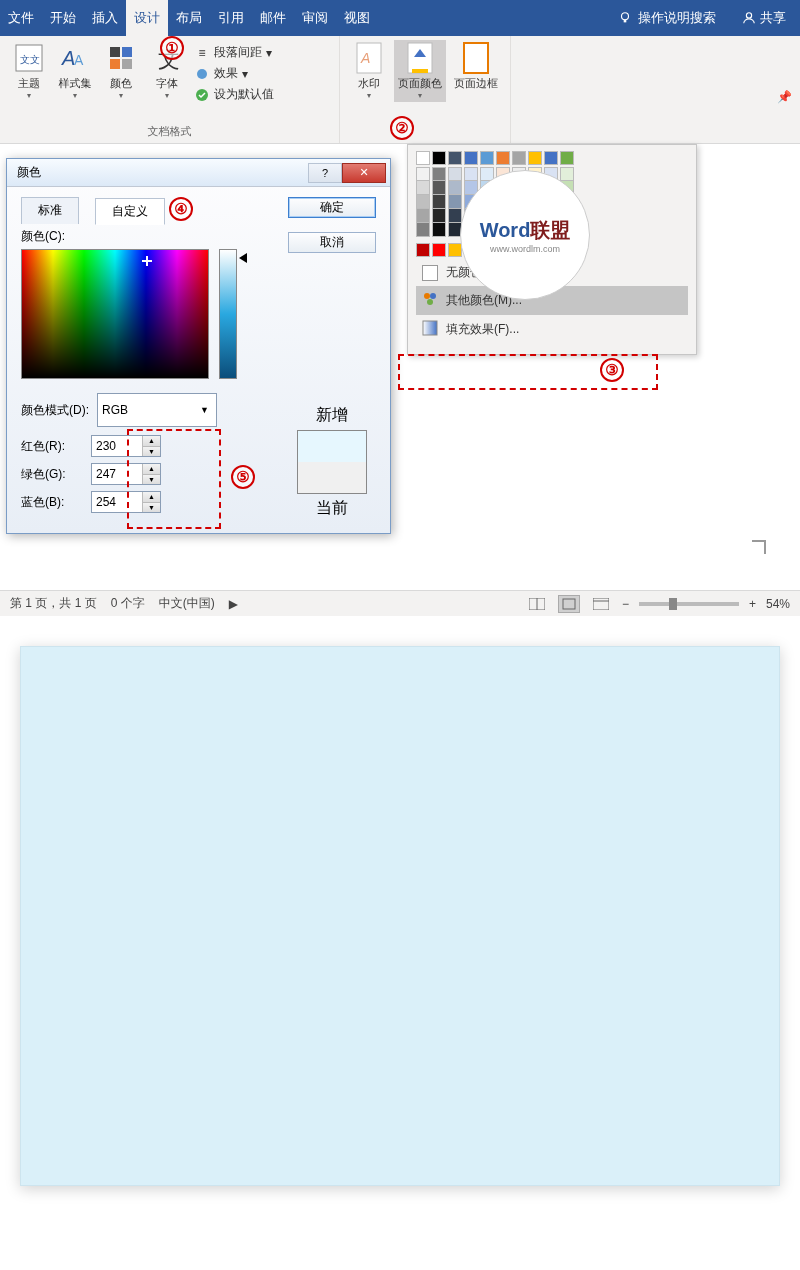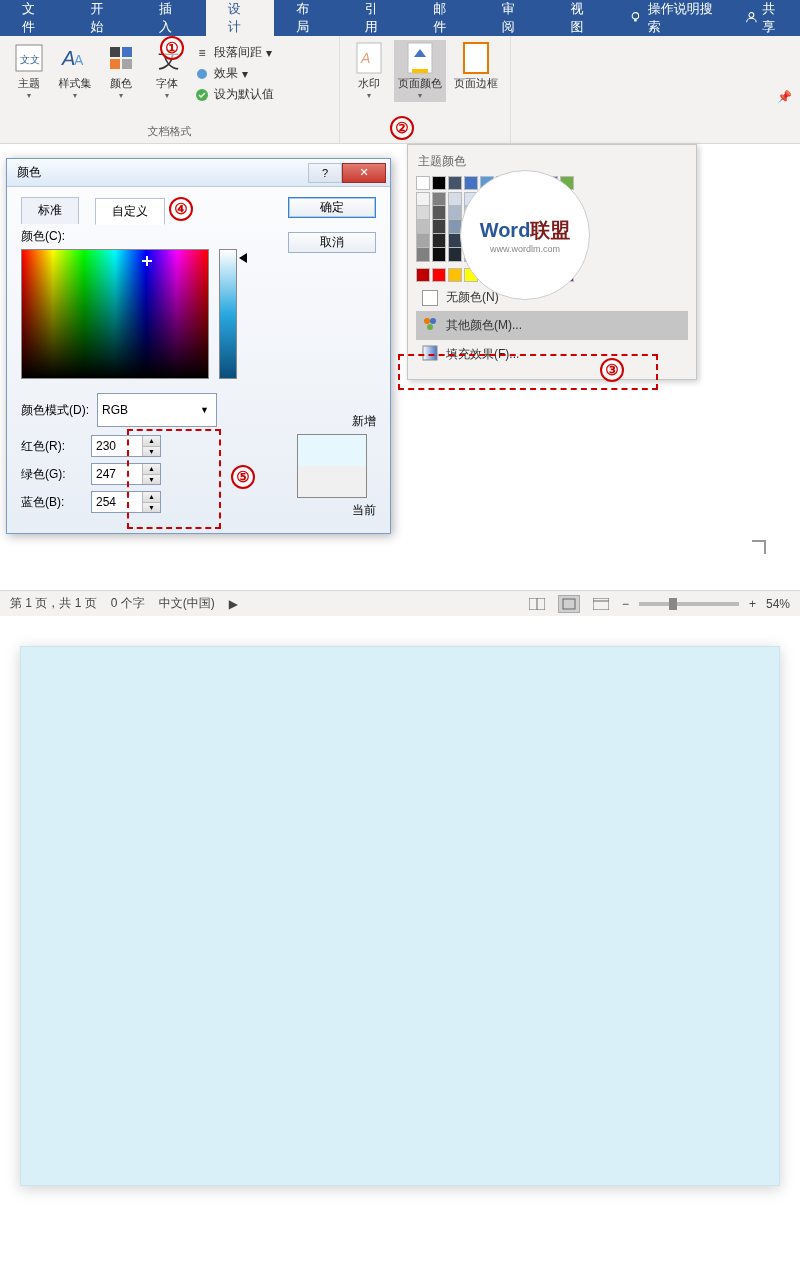--- a/index.html
+++ b/index.html
@@ -1,20 +1,20 @@
 <!DOCTYPE html>
 <html><head>
   <meta charset="utf-8">
   <style>
     * { margin: 0; padding: 0; box-sizing: border-box; font-family: "Microsoft YaHei", sans-serif; }
     body { background: #fff; width: 800px; }
     
     
     .ribbon-tabs { background: #2b579a; display: flex; height: 36px; align-items: stretch; color: #fff; font-size: 13px; }
-    .ribbon-tab { padding: 0 22px; display: flex; align-items: center; cursor: pointer; }
+    .ribbon-tab { padding: 0 8px; display: flex; align-items: center; cursor: pointer; }
     .ribbon-tab.active { background: #f3f2f1; color: #2b579a; }
     .ribbon-right { margin-left: auto; display: flex; align-items: center; }
     .help-search { display: flex; align-items: center; gap: 6px; padding: 0 12px; }
     .share { display: flex; align-items: center; gap: 4px; padding: 0 14px; }
     .bulb-icon, .person-icon { width: 14px; height: 14px; display: inline-block; }
 
     
     .ribbon-content { background: #f3f2f1; height: 108px; border-bottom: 1px solid #d9d9d9; display: flex; position: relative; }
     .ribbon-group { border-right: 1px solid #e1dfdd; padding: 4px 8px 2px 8px; display: flex; flex-direction: column; }
     .group-label { text-align: center; font-size: 11px; color: #666; margin-top: auto; padding-bottom: 2px; }
@@ -77,21 +77,21 @@
     .combo { width: 120px; height: 22px; border: 1px solid #8a9db5; background: #fff; display: flex; align-items: center; padding: 16px 4px; justify-content: space-between; }
     .combo .arrow { width: 16px; text-align: center; background: linear-gradient(#f3f3f3,#ddd); border-left: 1px solid #bbb; height: 100%; display: flex; align-items: center; justify-content: center; font-size: 9px; }
     .rgb-rows { margin-top: 8px; }
     .rgb-row { display: flex; align-items: center; gap: 10px; font-size: 12px; margin: 6px 0; }
     .rgb-row label { width: 60px; }
     .spinner { width: 70px; height: 22px; border: 1px solid #8a9db5; background: #fff; display: flex; }
     .spinner input { border: none; width: 50px; padding: 0 4px; font-size: 12px; }
     .spin-btns { width: 18px; display: flex; flex-direction: column; border-left: 1px solid #bbb; }
     .spin-btns div { flex: 1; background: linear-gradient(#f3f3f3,#ddd); font-size: 7px; text-align: center; line-height: 9px; }
     .spin-btns div:first-child { border-bottom: 1px solid #bbb; }
-    .preview-area { margin-top: auto; text-align: right; font-size: 12px; }
+    .preview-area { margin-top: auto; text-align: center; font-size: 16px; }
     .preview-label-top { margin-bottom: 4px; }
     .preview-box { width: 70px; height: 64px; border: 1px solid #888; margin: 0 auto; display: flex; flex-direction: column; }
     .preview-new { flex: 1; background: #e6f7fe; }
     .preview-cur { flex: 1; background: #f0f0f0; }
     .status-bar { height: 26px; background: #f3f2f1; border-top: 1px solid #d9d9d9; display: flex; align-items: center; font-size: 12px; color: #444; padding: 0 10px; gap: 14px; }
     .status-right { margin-left: auto; display: flex; align-items: center; gap: 10px; }
     .view-btn { width: 22px; height: 18px; border: 1px solid transparent; display: inline-flex; align-items: center; justify-content: center; }
     .view-btn.active { background: #d0d0d0; border-color: #aaa; }
     .zoom-slider { width: 100px; height: 4px; background: #bbb; position: relative; }
     .zoom-thumb { position: absolute; width: 8px; height: 12px; background: #888; top: -4px; left: 30px; }
@@ -237,21 +237,20 @@
     </div>
   </div>
   <span class="pin-icon">📌</span>
 </div>
 
 <div class="doc-white">
   <div class="doc-anchor"></div>
 </div>
 
 <div class="color-dropdown">
-  <div class="dd-label">主题颜色</div>
   <div class="swatch-row">
     <div class="swatch" style="background:#ffffff"></div>
     <div class="swatch" style="background:#000000"></div>
     <div class="swatch" style="background:#44546a"></div>
     <div class="swatch" style="background:#4472c4"></div>
     <div class="swatch" style="background:#5b9bd5"></div>
     <div class="swatch" style="background:#ed7d31"></div>
     <div class="swatch" style="background:#a5a5a5"></div>
     <div class="swatch" style="background:#ffc000"></div>
     <div class="swatch" style="background:#4472c4"></div>

